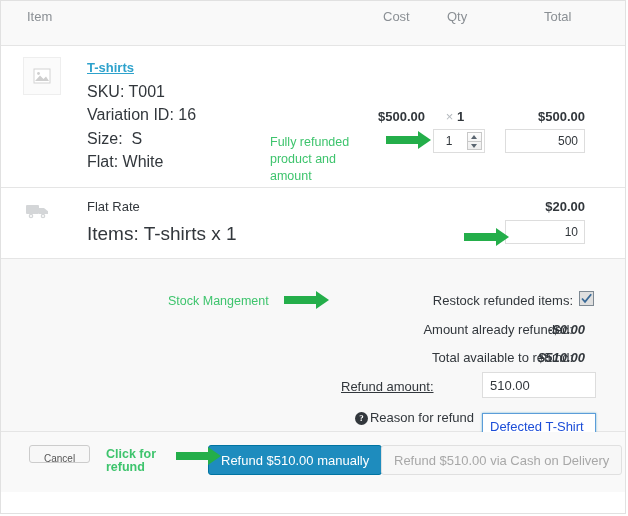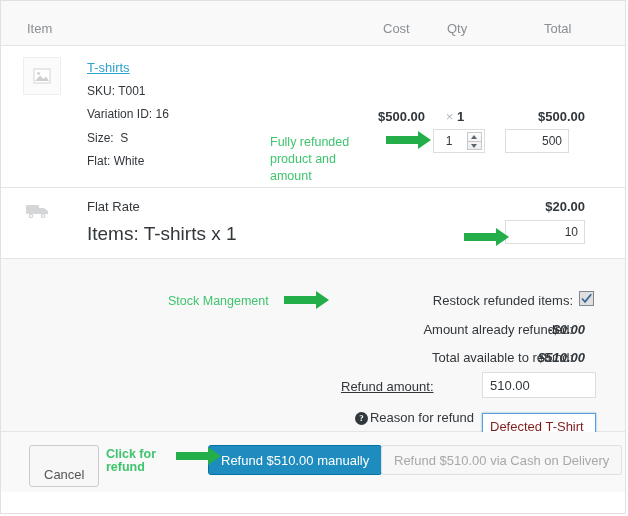--- a/index.html
+++ b/index.html
@@ -26,21 +26,21 @@
 
   
   .items-head {
     height: 44px;
     background: #f9f9f9;
     border-bottom: 1px solid #e5e5e5;
     position: relative;
   }
   .items-head .col {
     position: absolute;
-    top: 20px;
+    top: 8px;
     font-size: 13px;
     color: #8a8f94;
   }
   .col-item  { left: 26px; }
   .col-cost  { left: 382px; }
   .col-qty   { left: 446px; }
   .col-total { left: 543px; }
 
   
   .row-product {
@@ -66,22 +66,23 @@
     left: 86px;
     top: 10px;
     font-size: 13px;
     line-height: 23.5px;
   }
   .prod-link {
     color: #2ea2cc;
     text-decoration: underline;
     font-size: 13px;
     display: block;
-  }
-  .prod-meta { color: #32373c; font-size: 12px; white-space: pre; }
+    font-weight: bold;
+  }
+  .prod-meta { color: #32373c; font-size: 16px; white-space: pre; }
 
   .cost-val {
     position: absolute;
     left: 360px; top: 63px;
     width: 64px;
     text-align: right;
     font-size: 13px;
     font-weight: bold;
   }
   .qty-val {
@@ -138,21 +139,21 @@
     width: 0; height: 0;
     border-left: 3.5px solid transparent;
     border-right: 3.5px solid transparent;
   }
   .spinner .tri-up { top: 2px; border-bottom: 4px solid #5a6570; }
   .spinner .tri-dn { top: 2px; border-top: 4px solid #5a6570; }
 
   .total-input {
     position: absolute;
     left: 504px; top: 83px;
-    width: 64px; height: 24px;
+    width: 80px; height: 24px;
     border: 1px solid #ddd;
     background: #fff;
     box-sizing: border-box;
     text-align: right;
     font-size: 12px;
     color: #32373c;
     padding: 4px 6px 0 0;
   }
 
   
@@ -308,41 +309,41 @@
   }
   .reason-input {
     position: absolute;
     left: 481px; top: 410px;
     width: 114px; height: 27px;
     border: 1px solid #5b9dd9;
     box-shadow: 0 0 2px rgba(30,140,190,.6);
     background: #fff;
     box-sizing: border-box;
     font-size: 13px;
-    color: #7f1d1d;
+    color: #1d4ed8;
     padding: 5px 8px 0 7px;
   }
 
   
   .footer {
     position: relative;
     height: 60px;
     background: #f9f9f9;
   }
   .btn-cancel {
     position: absolute;
     left: 28px; top: 13px;
-    padding: 20px 14px;
-    font-size: 13px;
+    padding: 4px 14px;
+    font-size: 10px;
     border: 1px solid #ccc;
     background: #f7f7f7;
     color: #555;
     border-radius: 3px;
     box-sizing: border-box;
-    height: 40px;
+    height: 18px;
     line-height: 17px;
   }
   .btn-refund-manual {
     position: absolute;
     left: 207px; top: 13px;
     height: 30px;
     padding: 6px 12px;
     font-size: 13px;
     background: #1e8cbe;
     border: 1px solid #0074a2;

